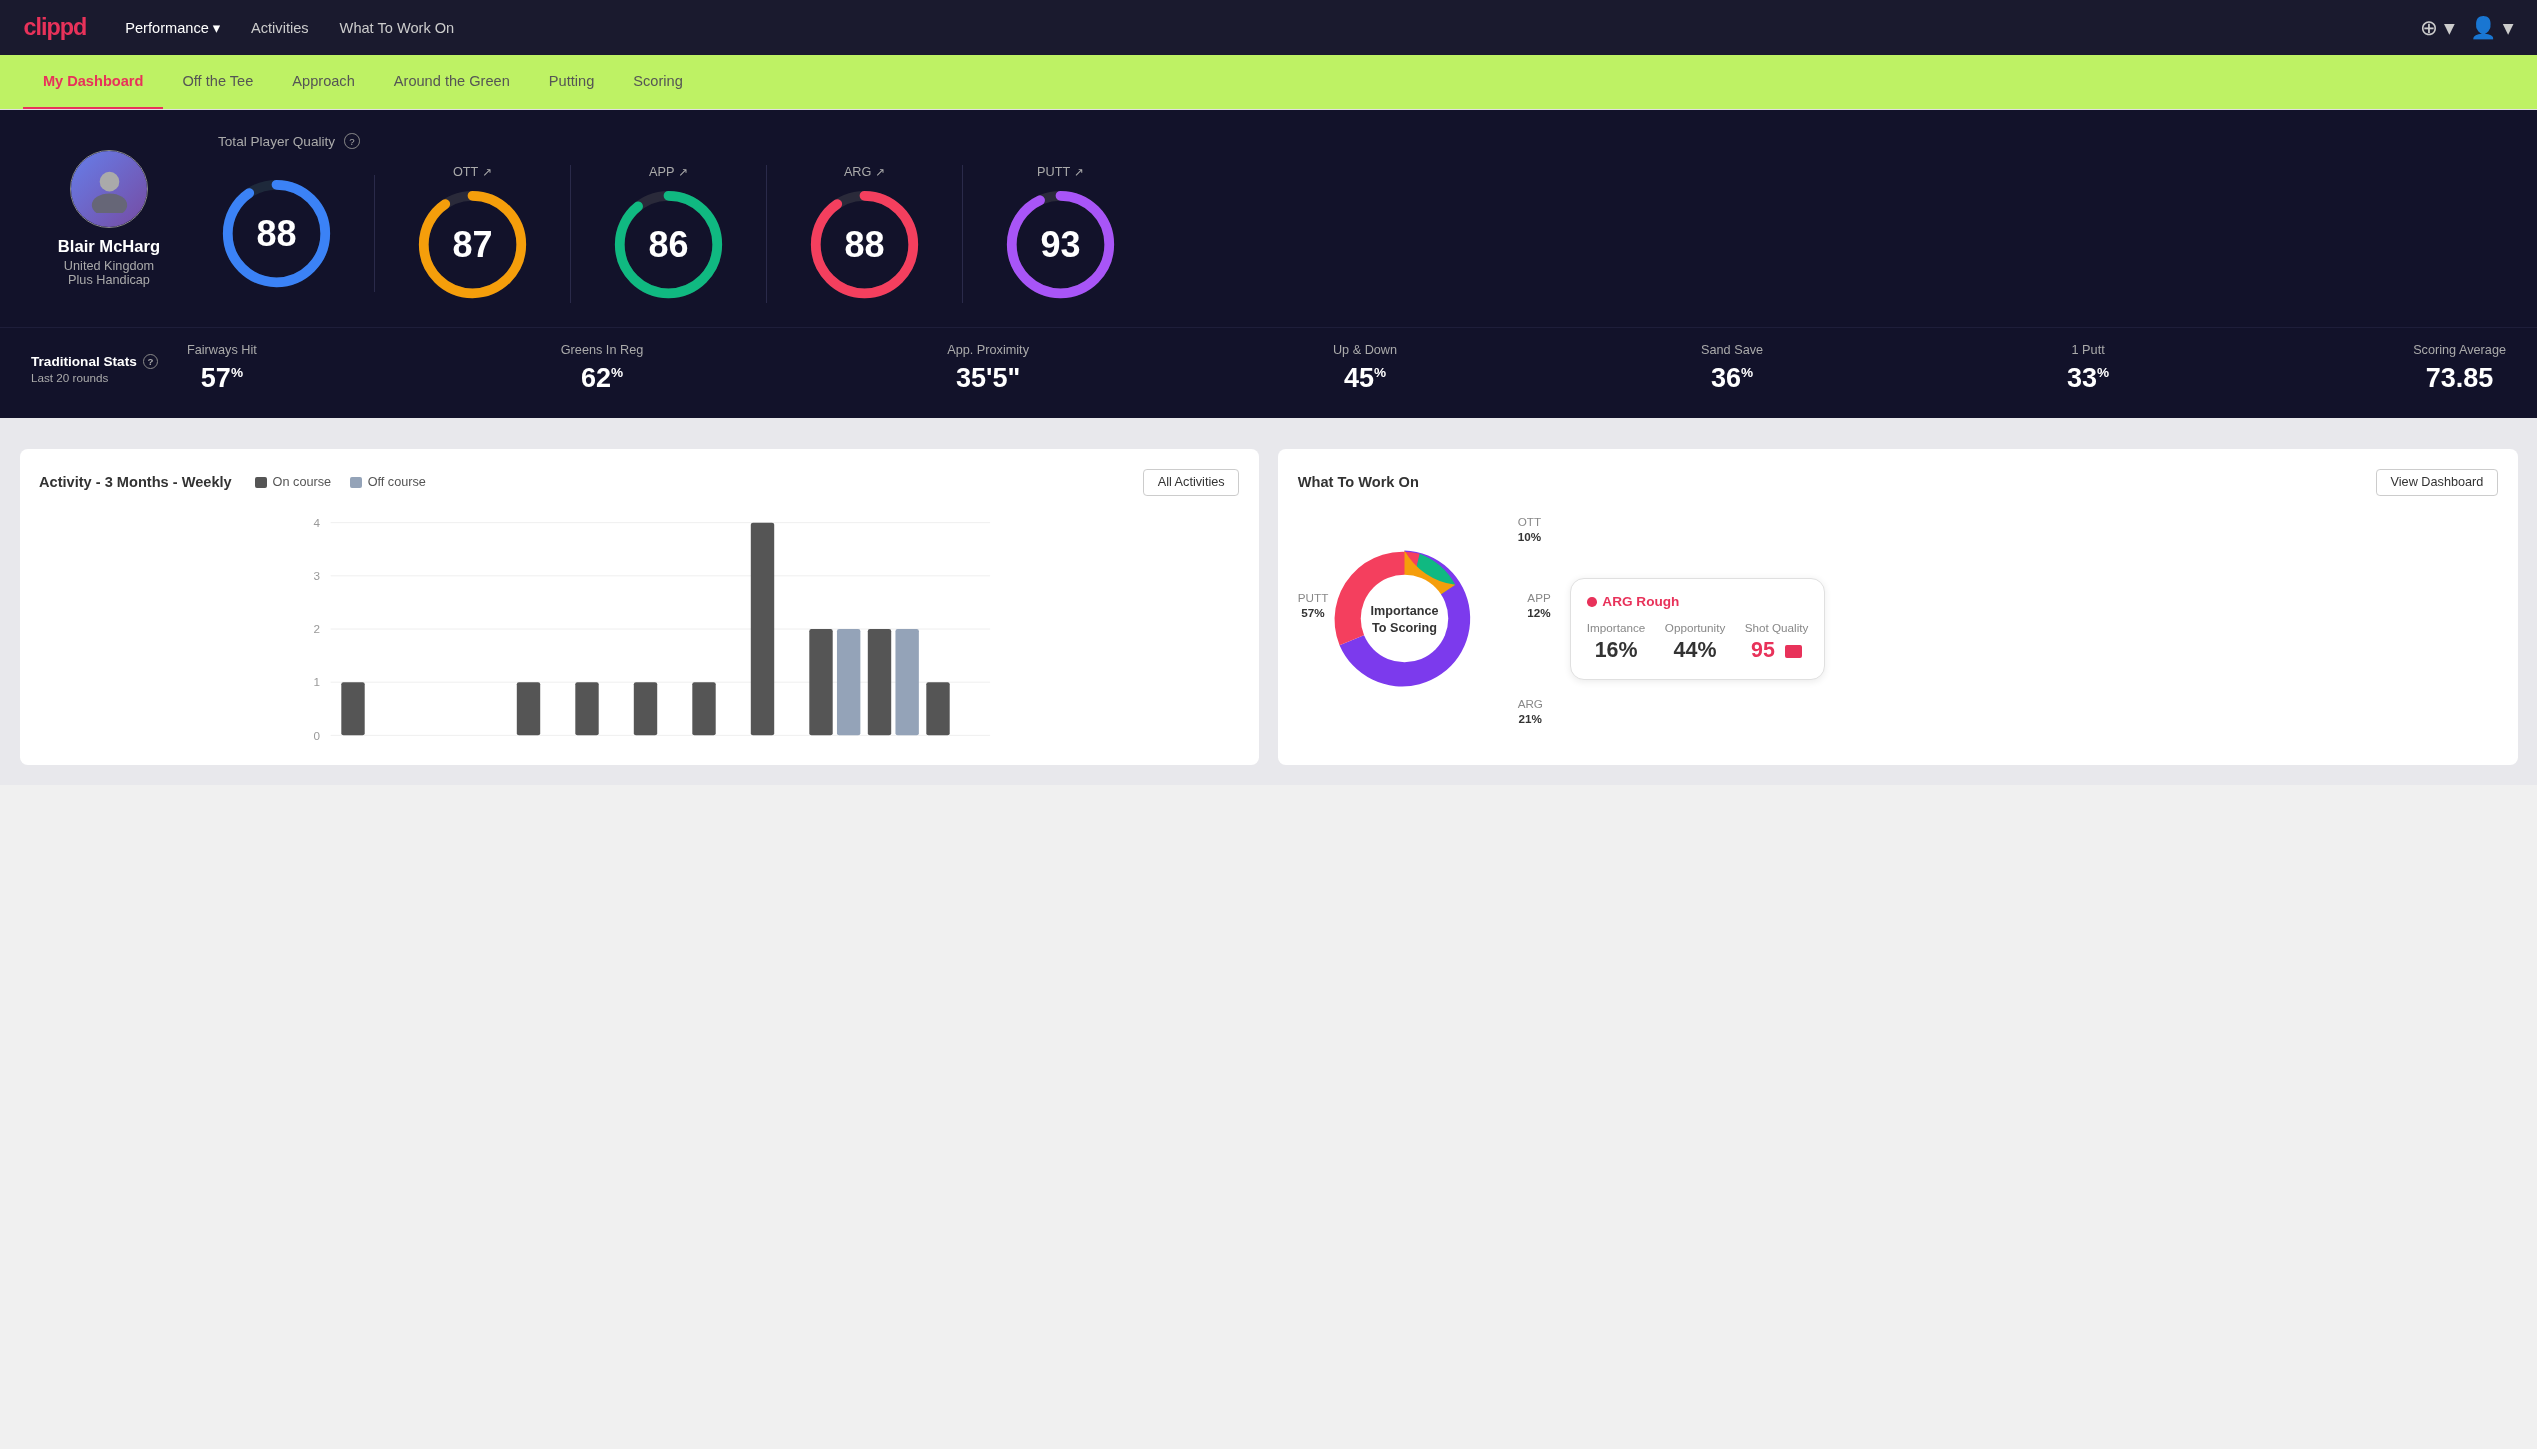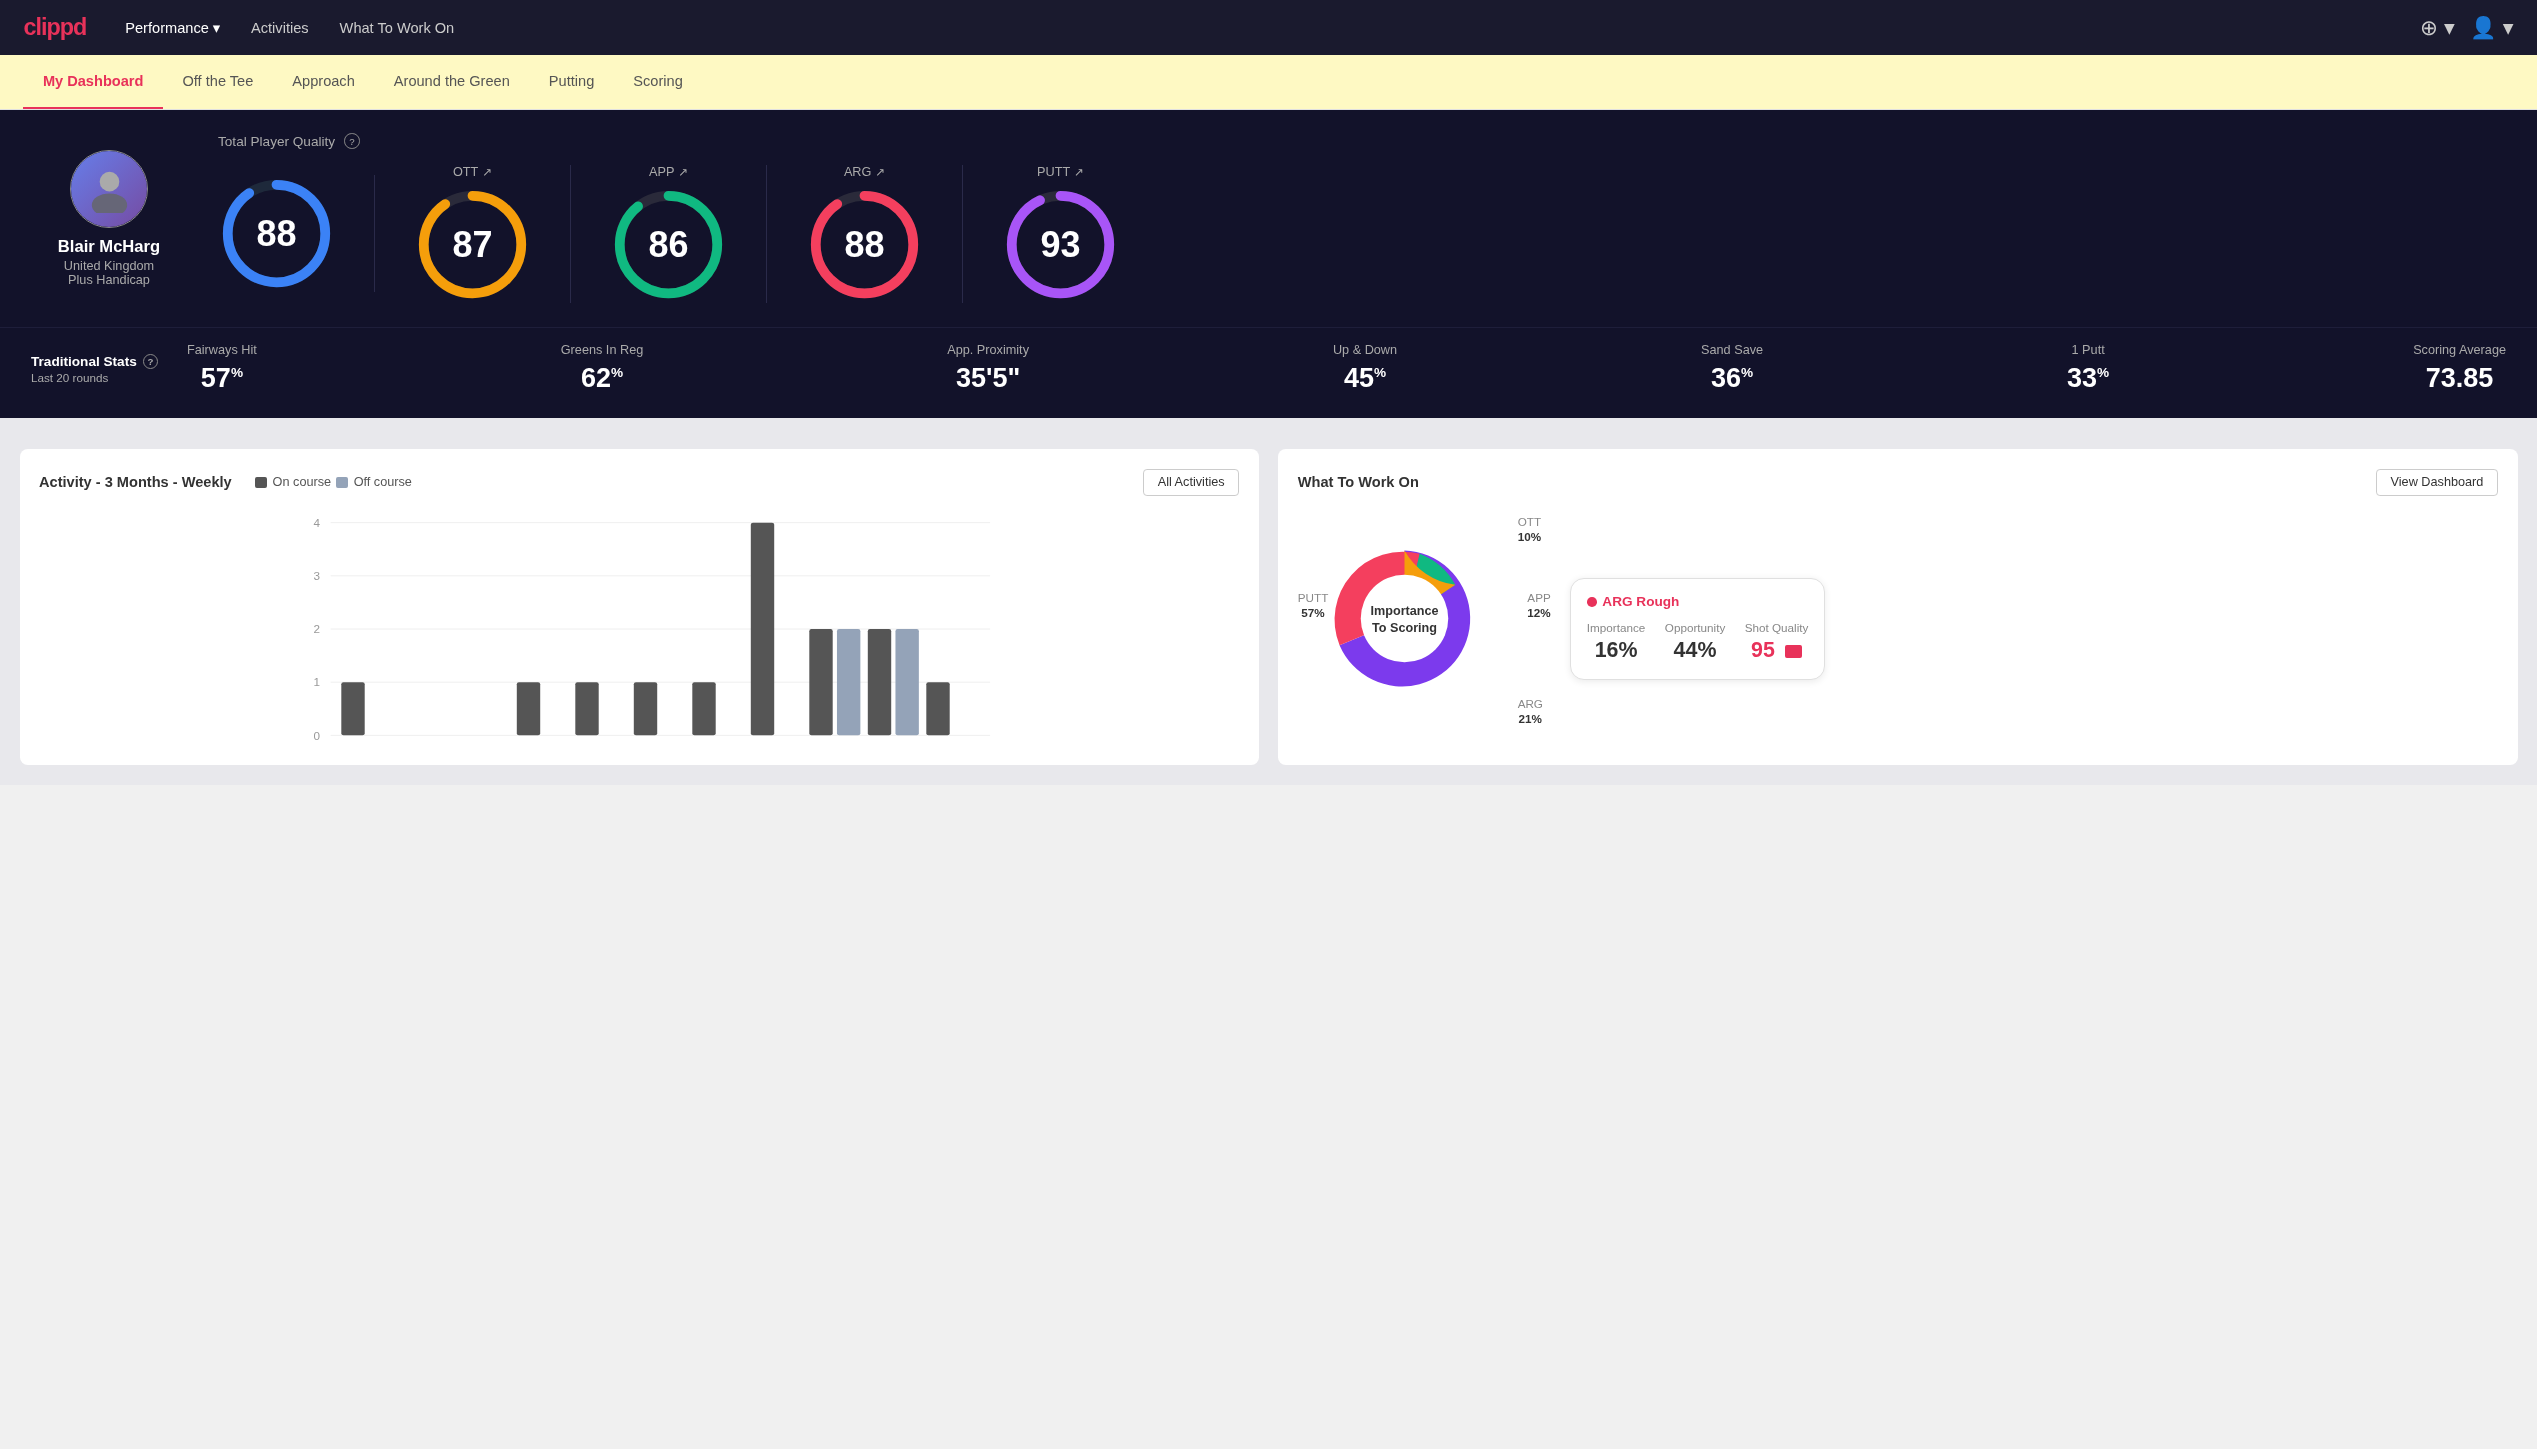--- a/index.html
+++ b/index.html
@@ -41,21 +41,21 @@
       color: #ccc;
       font-size: 21.4px;
       cursor: pointer;
       display: flex;
       align-items: center;
       gap: 3.9px;
     }
 
     
     .sub-nav {
-      background: #fef9c3;
+      background: #bef264;
       display: flex;
       align-items: center;
       padding: 0 23.4px;
       height: 55px;
       border-bottom: 1px solid #e0e0e0;
       gap: 0;
     }
     .sub-nav-item {
       color: #555;
       font-size: 14.6px;
@@ -228,21 +228,21 @@
       color: #333;
       padding: 5.8px 13.6px;
       border-radius: 3.9px;
       cursor: pointer;
       font-size: 12.7px;
     }
 
     
     .chart-legend {
       display: flex;
-      gap: 5px;
+      gap: 19px;
       align-items: center;
     }
     .legend-item {
       display: flex;
       align-items: center;
       gap: 5.8px;
       font-size: 12.7px;
       color: #555;
     }
     .legend-dot {

